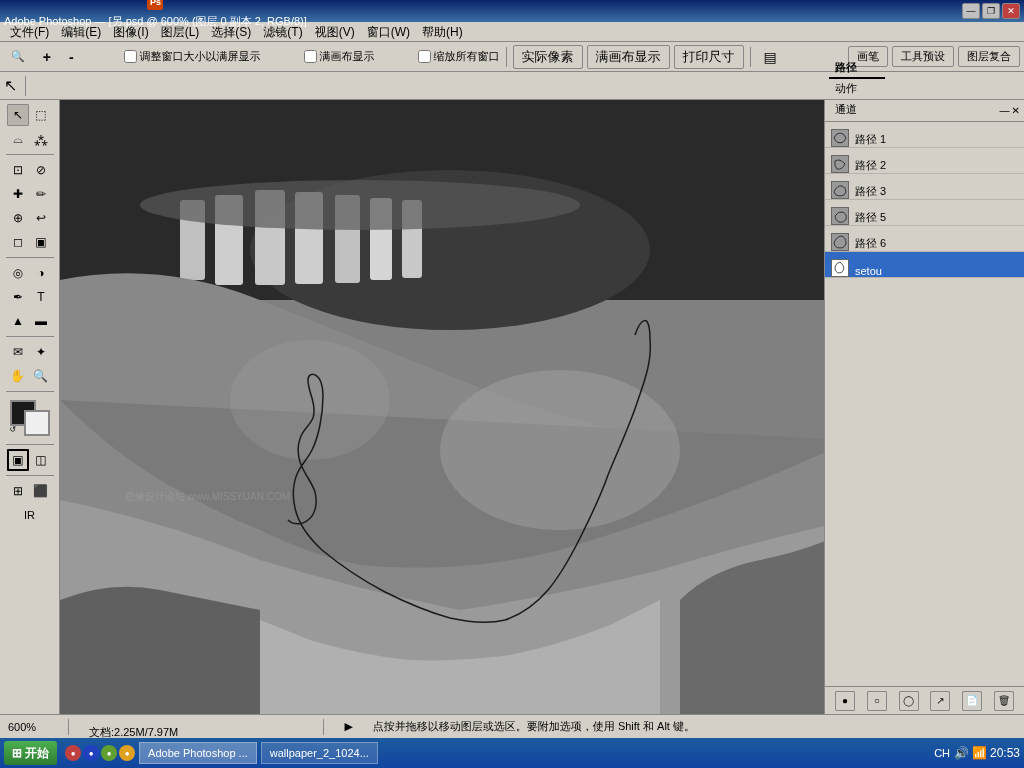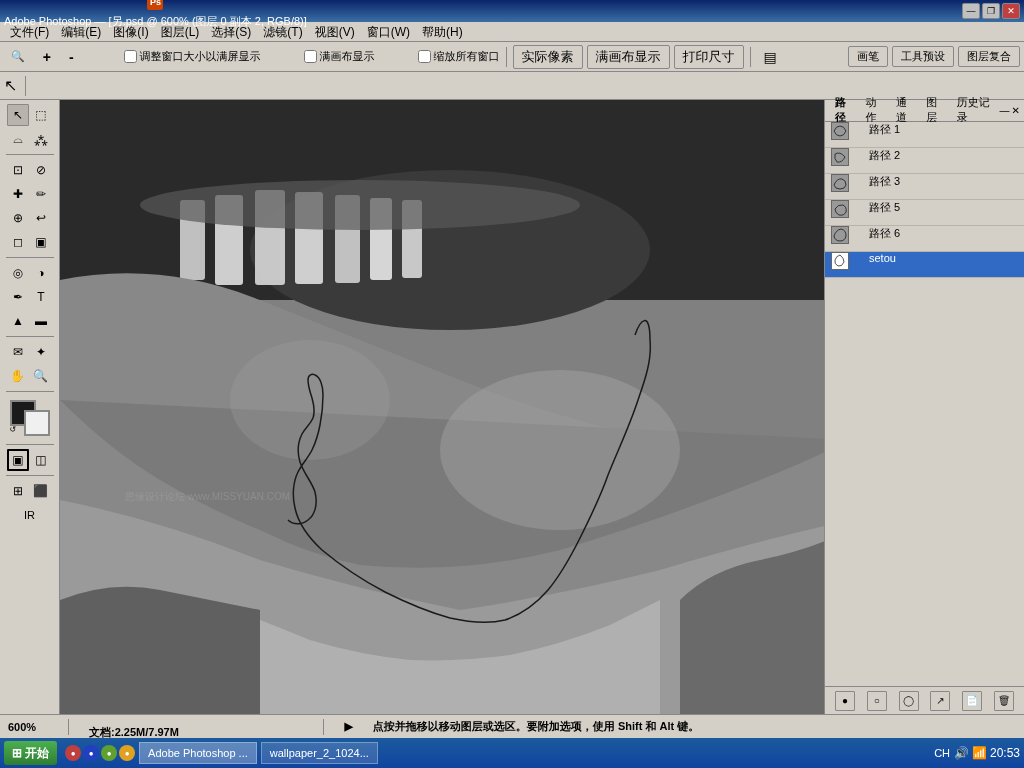--- a/index.html
+++ b/index.html
@@ -89,48 +89,48 @@
     #right-panel {
       width: 200px; min-width: 200px; background: #d4d0c8;
       border-left: 1px solid #888; display: flex; flex-direction: column;
     }
     .panel-top-btn { padding: 2px 8px; background: #d4d0c8; border: 1px solid #888; cursor: pointer; font-size: 11px; border-radius: 2px; }
     #panels-titlebar {
       height: 22px; background: #d4d0c8; border-bottom: 1px solid #888;
       display: flex; align-items: center; justify-content: space-between;
       padding: 0 4px;
     }
-    #panels-titlebar .panel-tabs { display: flex; gap: 0; }
+    #panels-titlebar .panel-tabs { display: flex; gap: 0; flex-direction: column; }
     .panel-tab { padding: 2px 6px; font-size: 11px; cursor: pointer; border-bottom: 2px solid transparent; }
     .panel-tab.active { border-bottom: 2px solid #000; font-weight: bold; }
     #panels-titlebar .panel-controls { display: flex; gap: 2px; font-size: 10px; }
 
     #paths-panel { flex: 1; background: #d4d0c8; overflow: hidden; }
     .path-item {
-      height: 26px; display: flex; align-items: flex-start; gap: 20px;
+      height: 26px; display: flex; align-items: flex-end; gap: 6px;
       padding: 0 6px; cursor: pointer; border-bottom: 1px solid #b8b4ac;
     }
     .path-item.selected { background: #316ac5; color: white; }
     .path-thumb {
       width: 18px; height: 18px; background: #999; border: 1px solid #666;
       display: flex; align-items: center; justify-content: center; font-size: 8px;
     }
     .path-thumb.white-path { background: #fff; }
     .path-name { font-size: 11px; }
 
     #panel-bottom-bar {
       height: 28px; background: #d4d0c8; border-top: 1px solid #888;
       display: flex; align-items: center; justify-content: space-around; padding: 0 4px;
     }
     .panel-bottom-btn { width: 20px; height: 20px; background: #d4d0c8; border: 1px solid #888; cursor: pointer; display: flex; align-items: center; justify-content: center; font-size: 10px; border-radius: 1px; }
 
     
     #status-bar {
       width: 100%; height: 24px; background: #d4d0c8; border-top: 1px solid #888;
-      display: flex; align-items: center; padding: 0 8px; gap: 20px; font-size: 11px; font-weight: bold;
+      display: flex; align-items: center; padding: 0 8px; gap: 20px; font-size: 11px;
     }
     #status-bar .status-zoom { min-width: 40px; }
     #status-bar .status-sep { width: 1px; height: 16px; background: #888; }
     #status-bar .status-info { flex: 1; margin-top: 12px; }
     #status-bar .status-tip { flex: 3; }
 
     
     #taskbar {
       width: 100%; height: 30px; background: linear-gradient(to bottom, #1c5a9e, #1044a0);
       display: flex; align-items: center; padding: 0 4px; gap: 4px;

